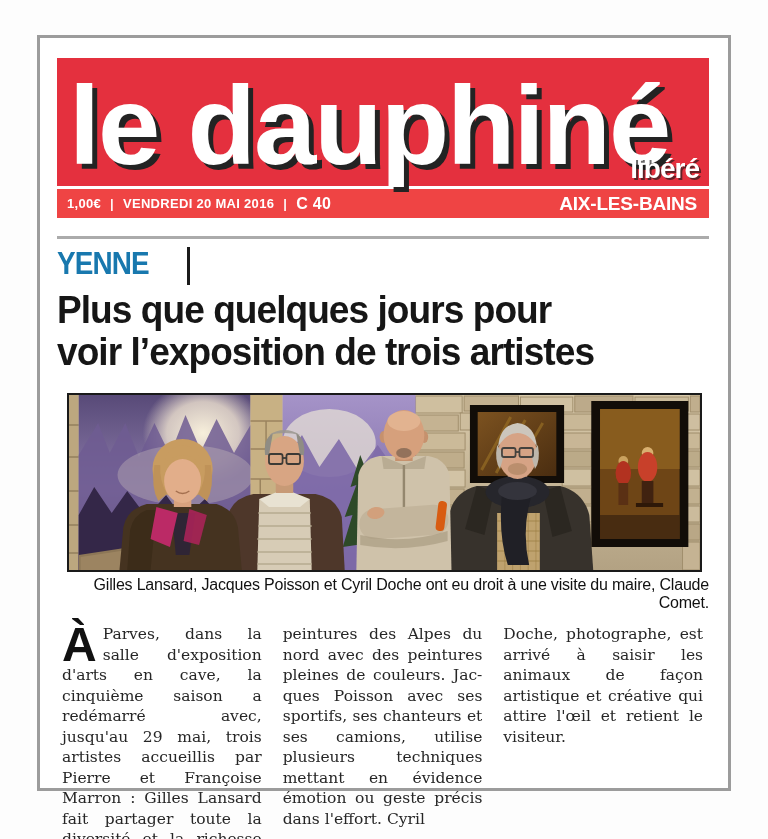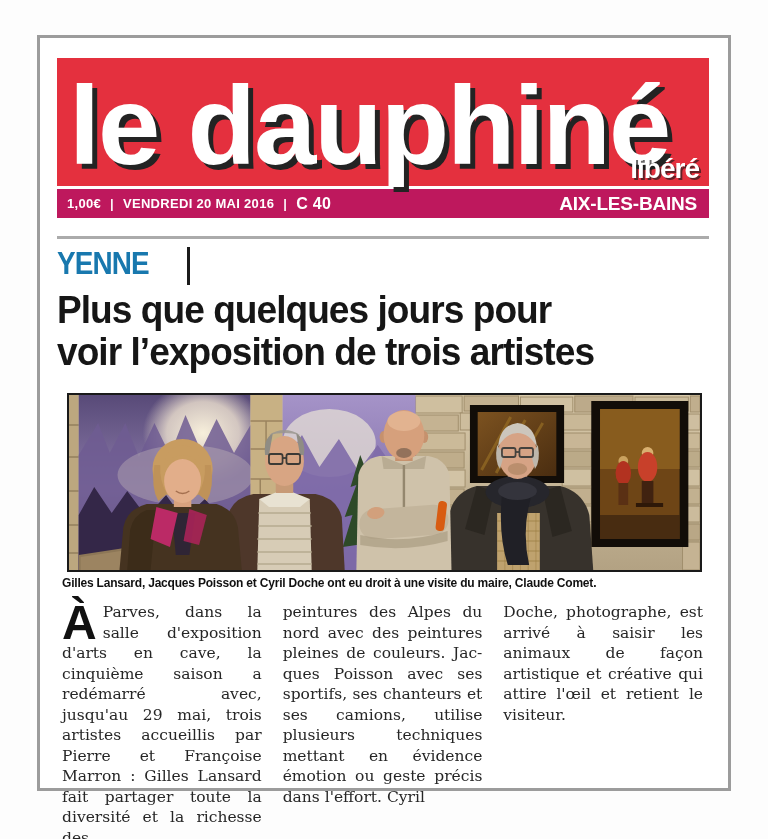--- a/index.html
+++ b/index.html
@@ -21,21 +21,21 @@
     letter-spacing:-2px;text-shadow:5px 5px 0 #232323;white-space:nowrap;
   }
   .masthead-subtitle{
     position:absolute;right:10px;bottom:1px;
     font-size:28px;font-weight:bold;color:#ffffff;letter-spacing:-1px;
     text-shadow:2px 2px 0 rgba(25,25,25,.65);
   }
 
   
   .info-bar{
-    margin-top:3px;height:29px;background:#be185d;color:#fff;
+    margin-top:3px;height:29px;background:#ef4444;color:#fff;
     display:flex;align-items:center;padding:0 12px 0 10px;font-weight:bold;
   }
   .info-left{display:flex;align-items:center;gap:9px;font-size:13px;letter-spacing:.3px;}
   .info-sep{font-weight:bold;opacity:.95;}
   .info-code{font-size:16px;letter-spacing:.3px;}
   .info-region{margin-left:auto;font-size:19px;letter-spacing:-.2px;}
 
   
   .section-rule{margin-top:18px;height:3px;background:#ababab;border:0;width:100%;}
   .kicker-row{margin-top:6px;height:38px;display:flex;align-items:flex-start;gap:36px;}
@@ -52,22 +52,23 @@
   }
 
   
   .photo-figure{margin:20px 0 0 0;padding:0;}
   .photo-box{
     margin-left:10px;width:631px;height:175px;border:2px solid #1a1a1a;
     overflow:hidden;background:#b3a283;
   }
   .photo-box svg{display:block;}
   .photo-caption{
-    margin:4px 0 0 5px;font-size:12px;font-weight:bold;color:#111;
+    margin:4px 0 0 5px;font-size:16px;font-weight:normal;color:#111;
     letter-spacing:-.2px;
+    text-align:right;
   }
 
   
   .columns{margin:12px 6px 0 5px;display:flex;gap:21px;}
   .col{
     flex:1;font-family:"DejaVu Serif", serif;font-size:15.5px;line-height:20.5px;
     color:#262626;text-align:justify;hyphens:manual;-webkit-hyphens:manual;
   }
   .col p{margin:0;}
   .col .para-indent{text-indent:8px;}

